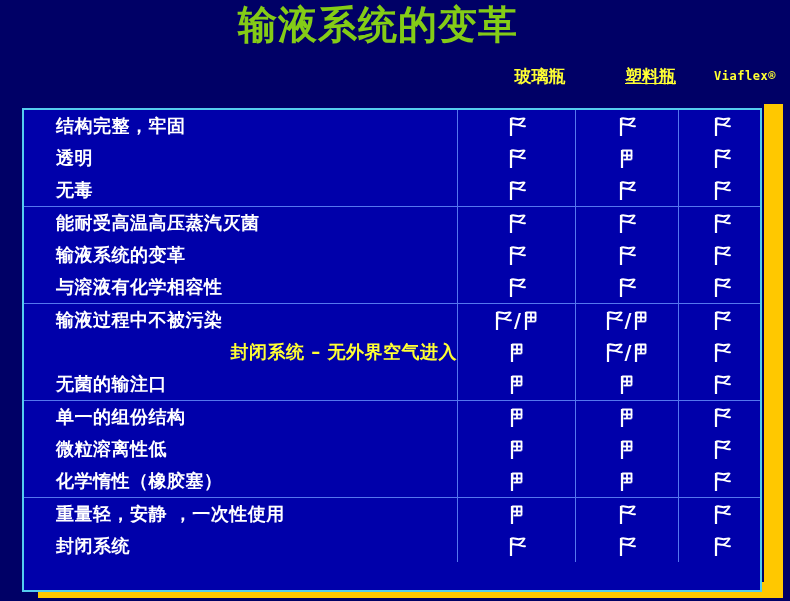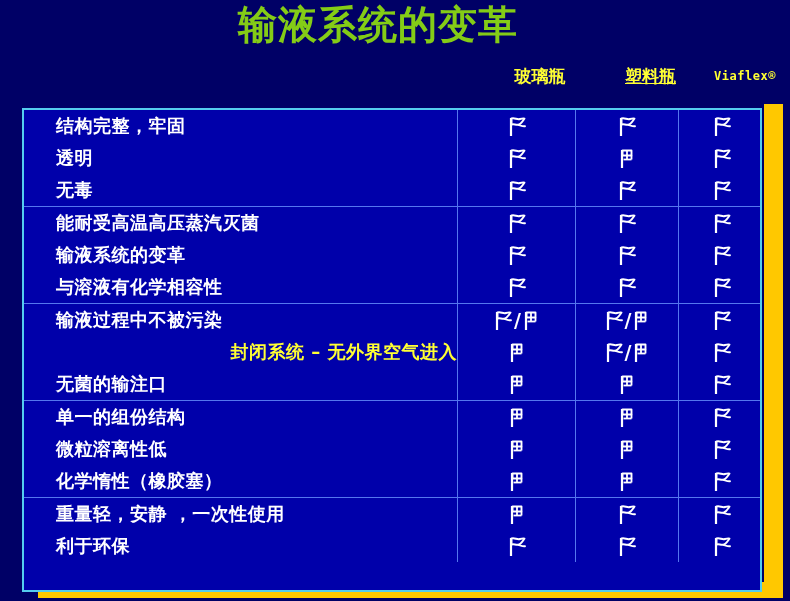--- a/index.html
+++ b/index.html
@@ -512,21 +512,21 @@
           </div>
           <div class="cell-mark m2">
             <svg class="mark-glyph" width="20" height="22" viewBox="0 0 20 22">
               <path d="M4 3 L4 21" stroke="#ffffff" stroke-width="2.2" fill="none"></path>
               <path d="M4.5 3.5 C8 2.5 10 5 13 4 C15 3.4 16.5 3 17.5 3.6 C16 6 14.5 8.5 12 9.5 C9 10.6 7 8.5 4.5 9.6 Z" fill="none" stroke="#ffffff" stroke-width="1.9" stroke-linejoin="round"></path>
               <path d="M11.5 9.8 C14 10.6 16 11.6 18 11.2" stroke="#ffffff" stroke-width="1.9" fill="none" stroke-linecap="round"></path>
             </svg>
           </div>
         </div>
         <div class="table-row">
-          <div class="cell-feature">利于环保</div>
+          <div class="cell-feature">封闭系统</div>
           <div class="cell-mark m0">
             <svg class="mark-glyph" width="20" height="22" viewBox="0 0 20 22">
               <path d="M4 3 L4 21" stroke="#ffffff" stroke-width="2.2" fill="none"></path>
               <path d="M4.5 3.5 C8 2.5 10 5 13 4 C15 3.4 16.5 3 17.5 3.6 C16 6 14.5 8.5 12 9.5 C9 10.6 7 8.5 4.5 9.6 Z" fill="none" stroke="#ffffff" stroke-width="1.9" stroke-linejoin="round"></path>
               <path d="M11.5 9.8 C14 10.6 16 11.6 18 11.2" stroke="#ffffff" stroke-width="1.9" fill="none" stroke-linecap="round"></path>
             </svg>
           </div>
           <div class="cell-mark m1">
             <svg class="mark-glyph" width="20" height="22" viewBox="0 0 20 22">
               <path d="M4 3 L4 21" stroke="#ffffff" stroke-width="2.2" fill="none"></path>

